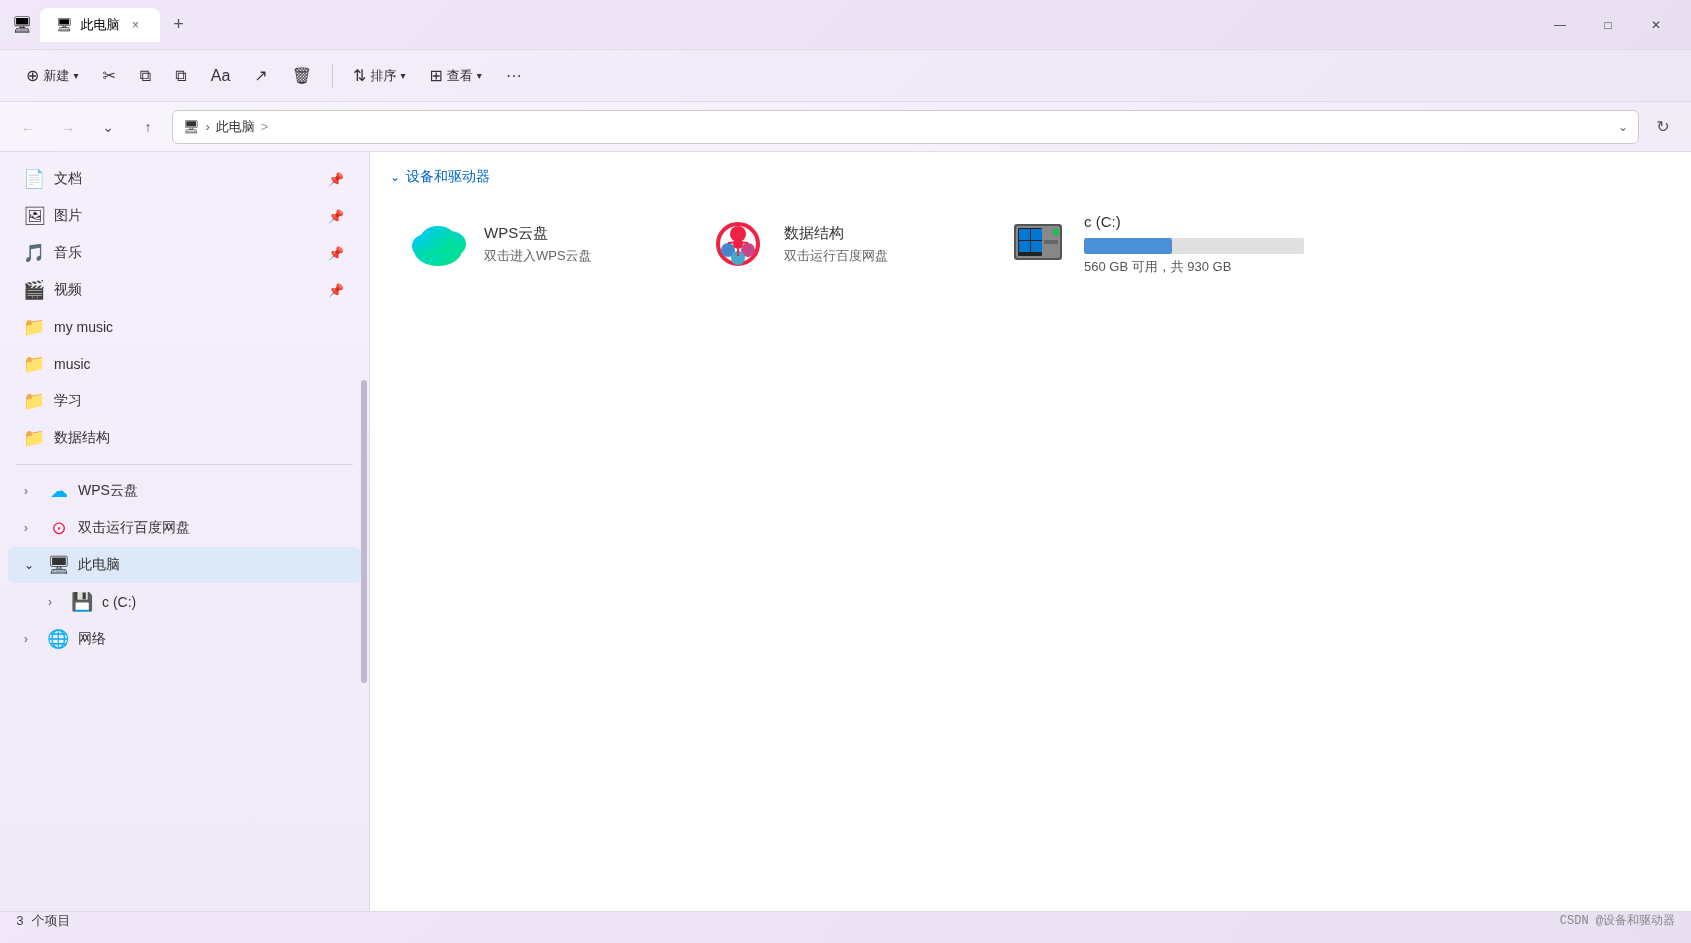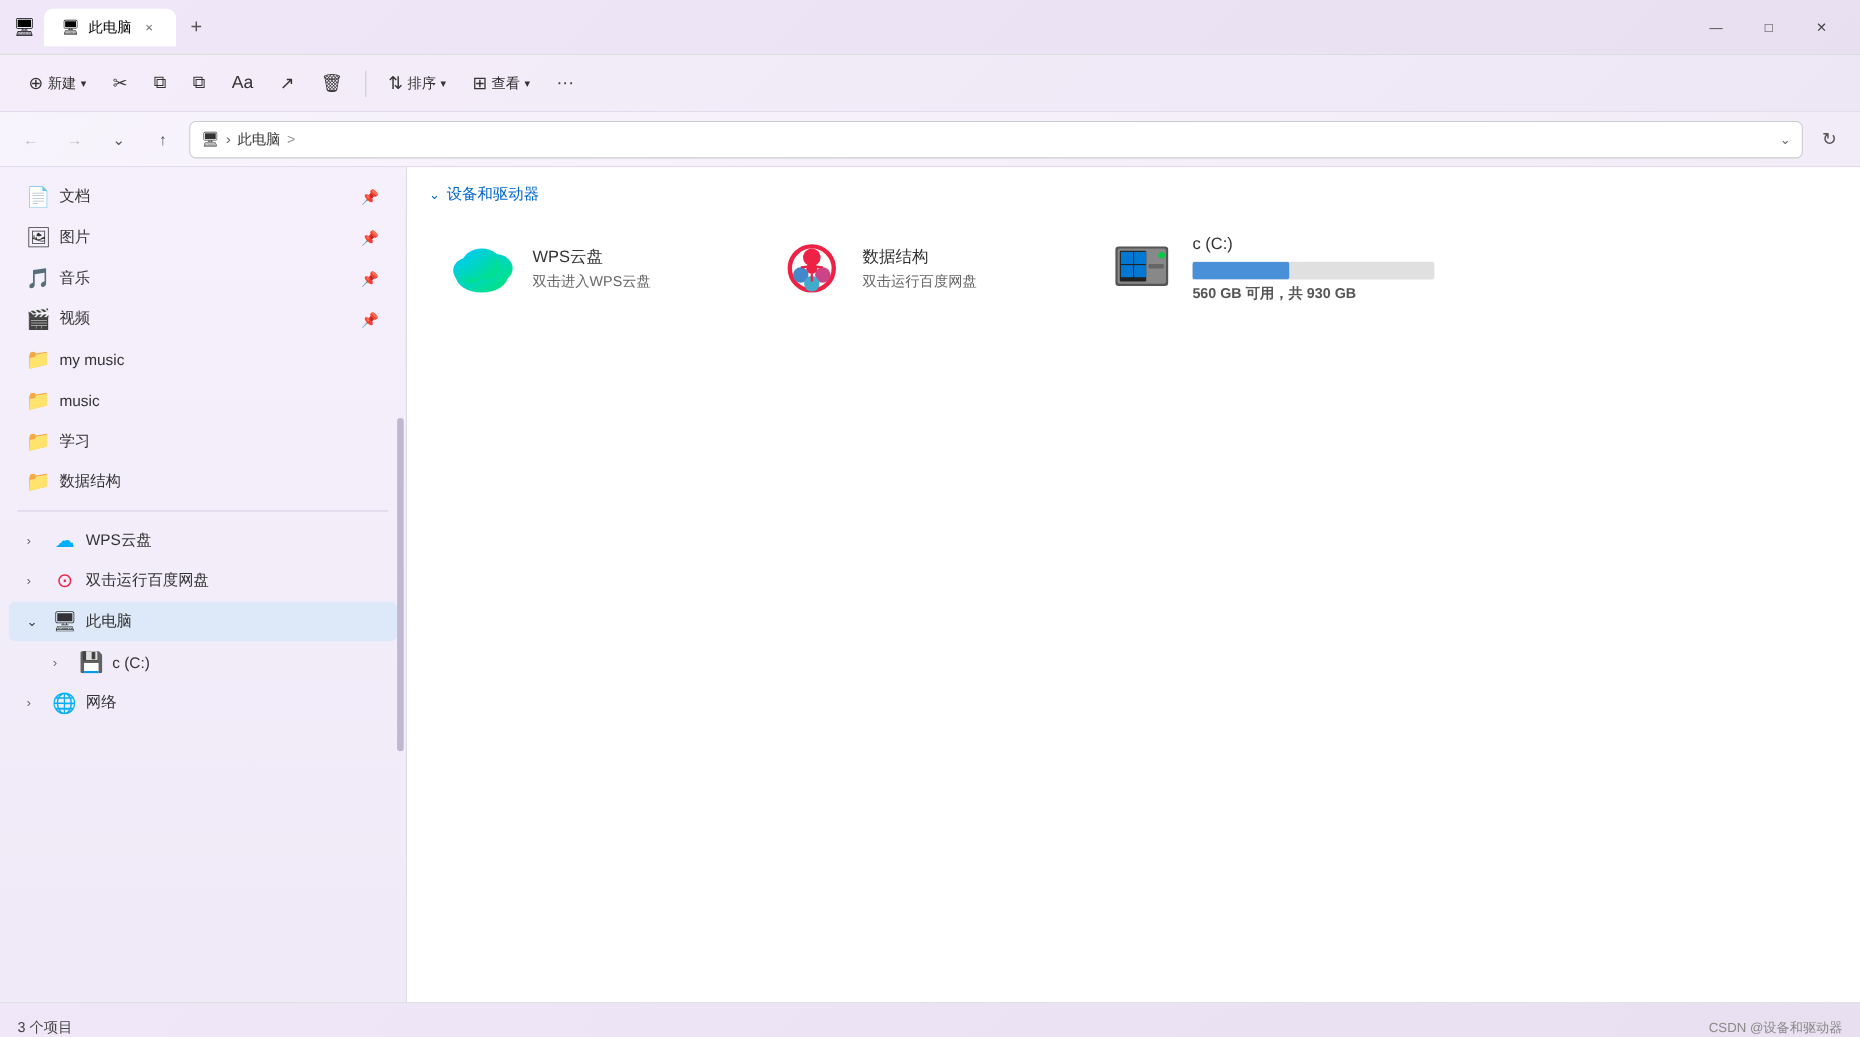--- a/index.html
+++ b/index.html
@@ -299,34 +299,34 @@
       margin-top: 4px;
     }
     .drive-bar-fill {
       height: 100%;
       background: #4a90d9;
       border-radius: 2px;
     }
     .drive-space {
       font-size: 13px;
       color: #555;
-      font-weight: bold;
     }
 
     
     .statusbar {
       height: 32px;
       background: linear-gradient(135deg, #f0e8f8 0%, #e8e0f0 100%);
       border-top: 1px solid #ddd;
       display: flex;
-      align-items: flex-end;
+      align-items: flex-start;
       padding: 0 16px;
       font-size: 13px;
       color: #444;
       justify-content: space-between;
+      font-family: Liberation Mono, monospace;
     }
 
     
     .folder-icon-yellow {
       font-size: 20px;
     }
   </style>
 </head>
 <body>
 

